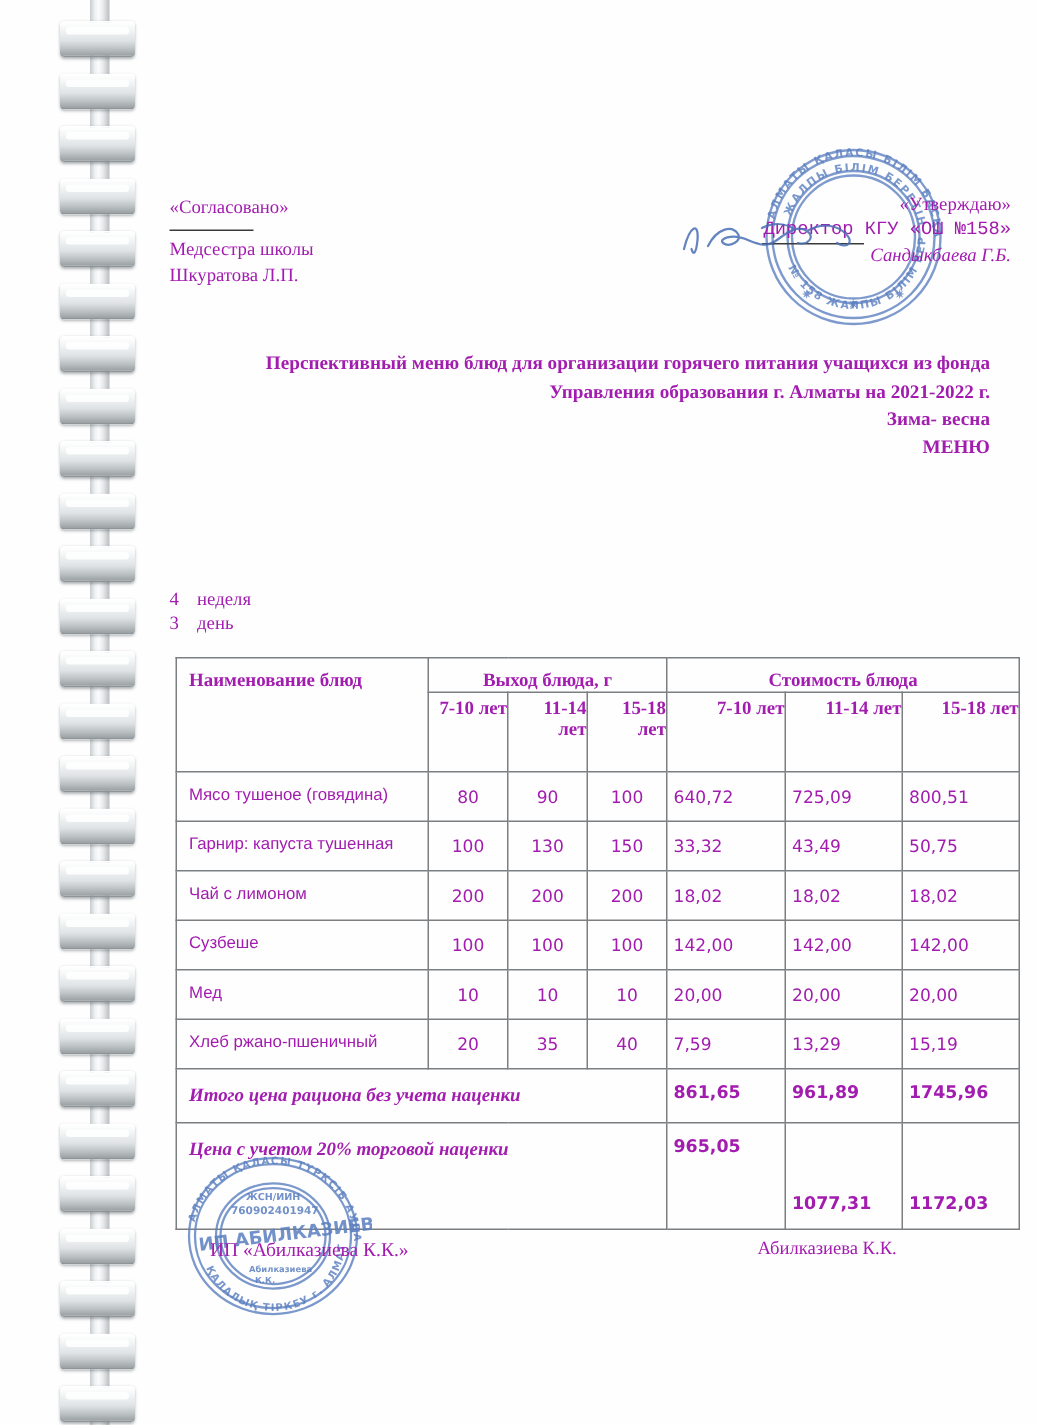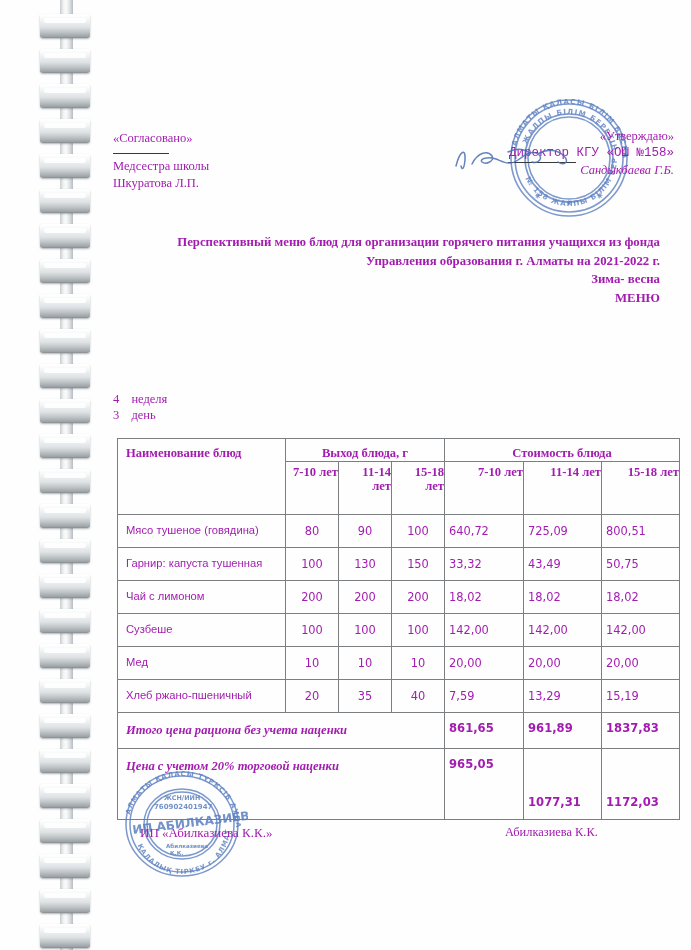--- a/index.html
+++ b/index.html
@@ -425,21 +425,21 @@
         <td class="num-cell">35</td>
         <td class="num-cell">40</td>
         <td class="num-cell right">7,59</td>
         <td class="num-cell right">13,29</td>
         <td class="num-cell right">15,19</td>
       </tr>
       <tr>
         <td class="sum-label" colspan="4">Итого цена рациона без учета наценки</td>
         <td class="sum-val">861,65</td>
         <td class="sum-val">961,89</td>
-        <td class="sum-val">1837,83</td>
+        <td class="sum-val">1745,96</td>
       </tr>
       <tr>
         <td class="sum-label" colspan="4" style="height:50px">Цена с учетом 20% торговой наценки</td>
         <td class="sum-val">965,05</td>
         <td class="sum-val low">1077,31</td>
         <td class="sum-val low">1172,03</td>
       </tr>
     </tbody>
   </table>
 

